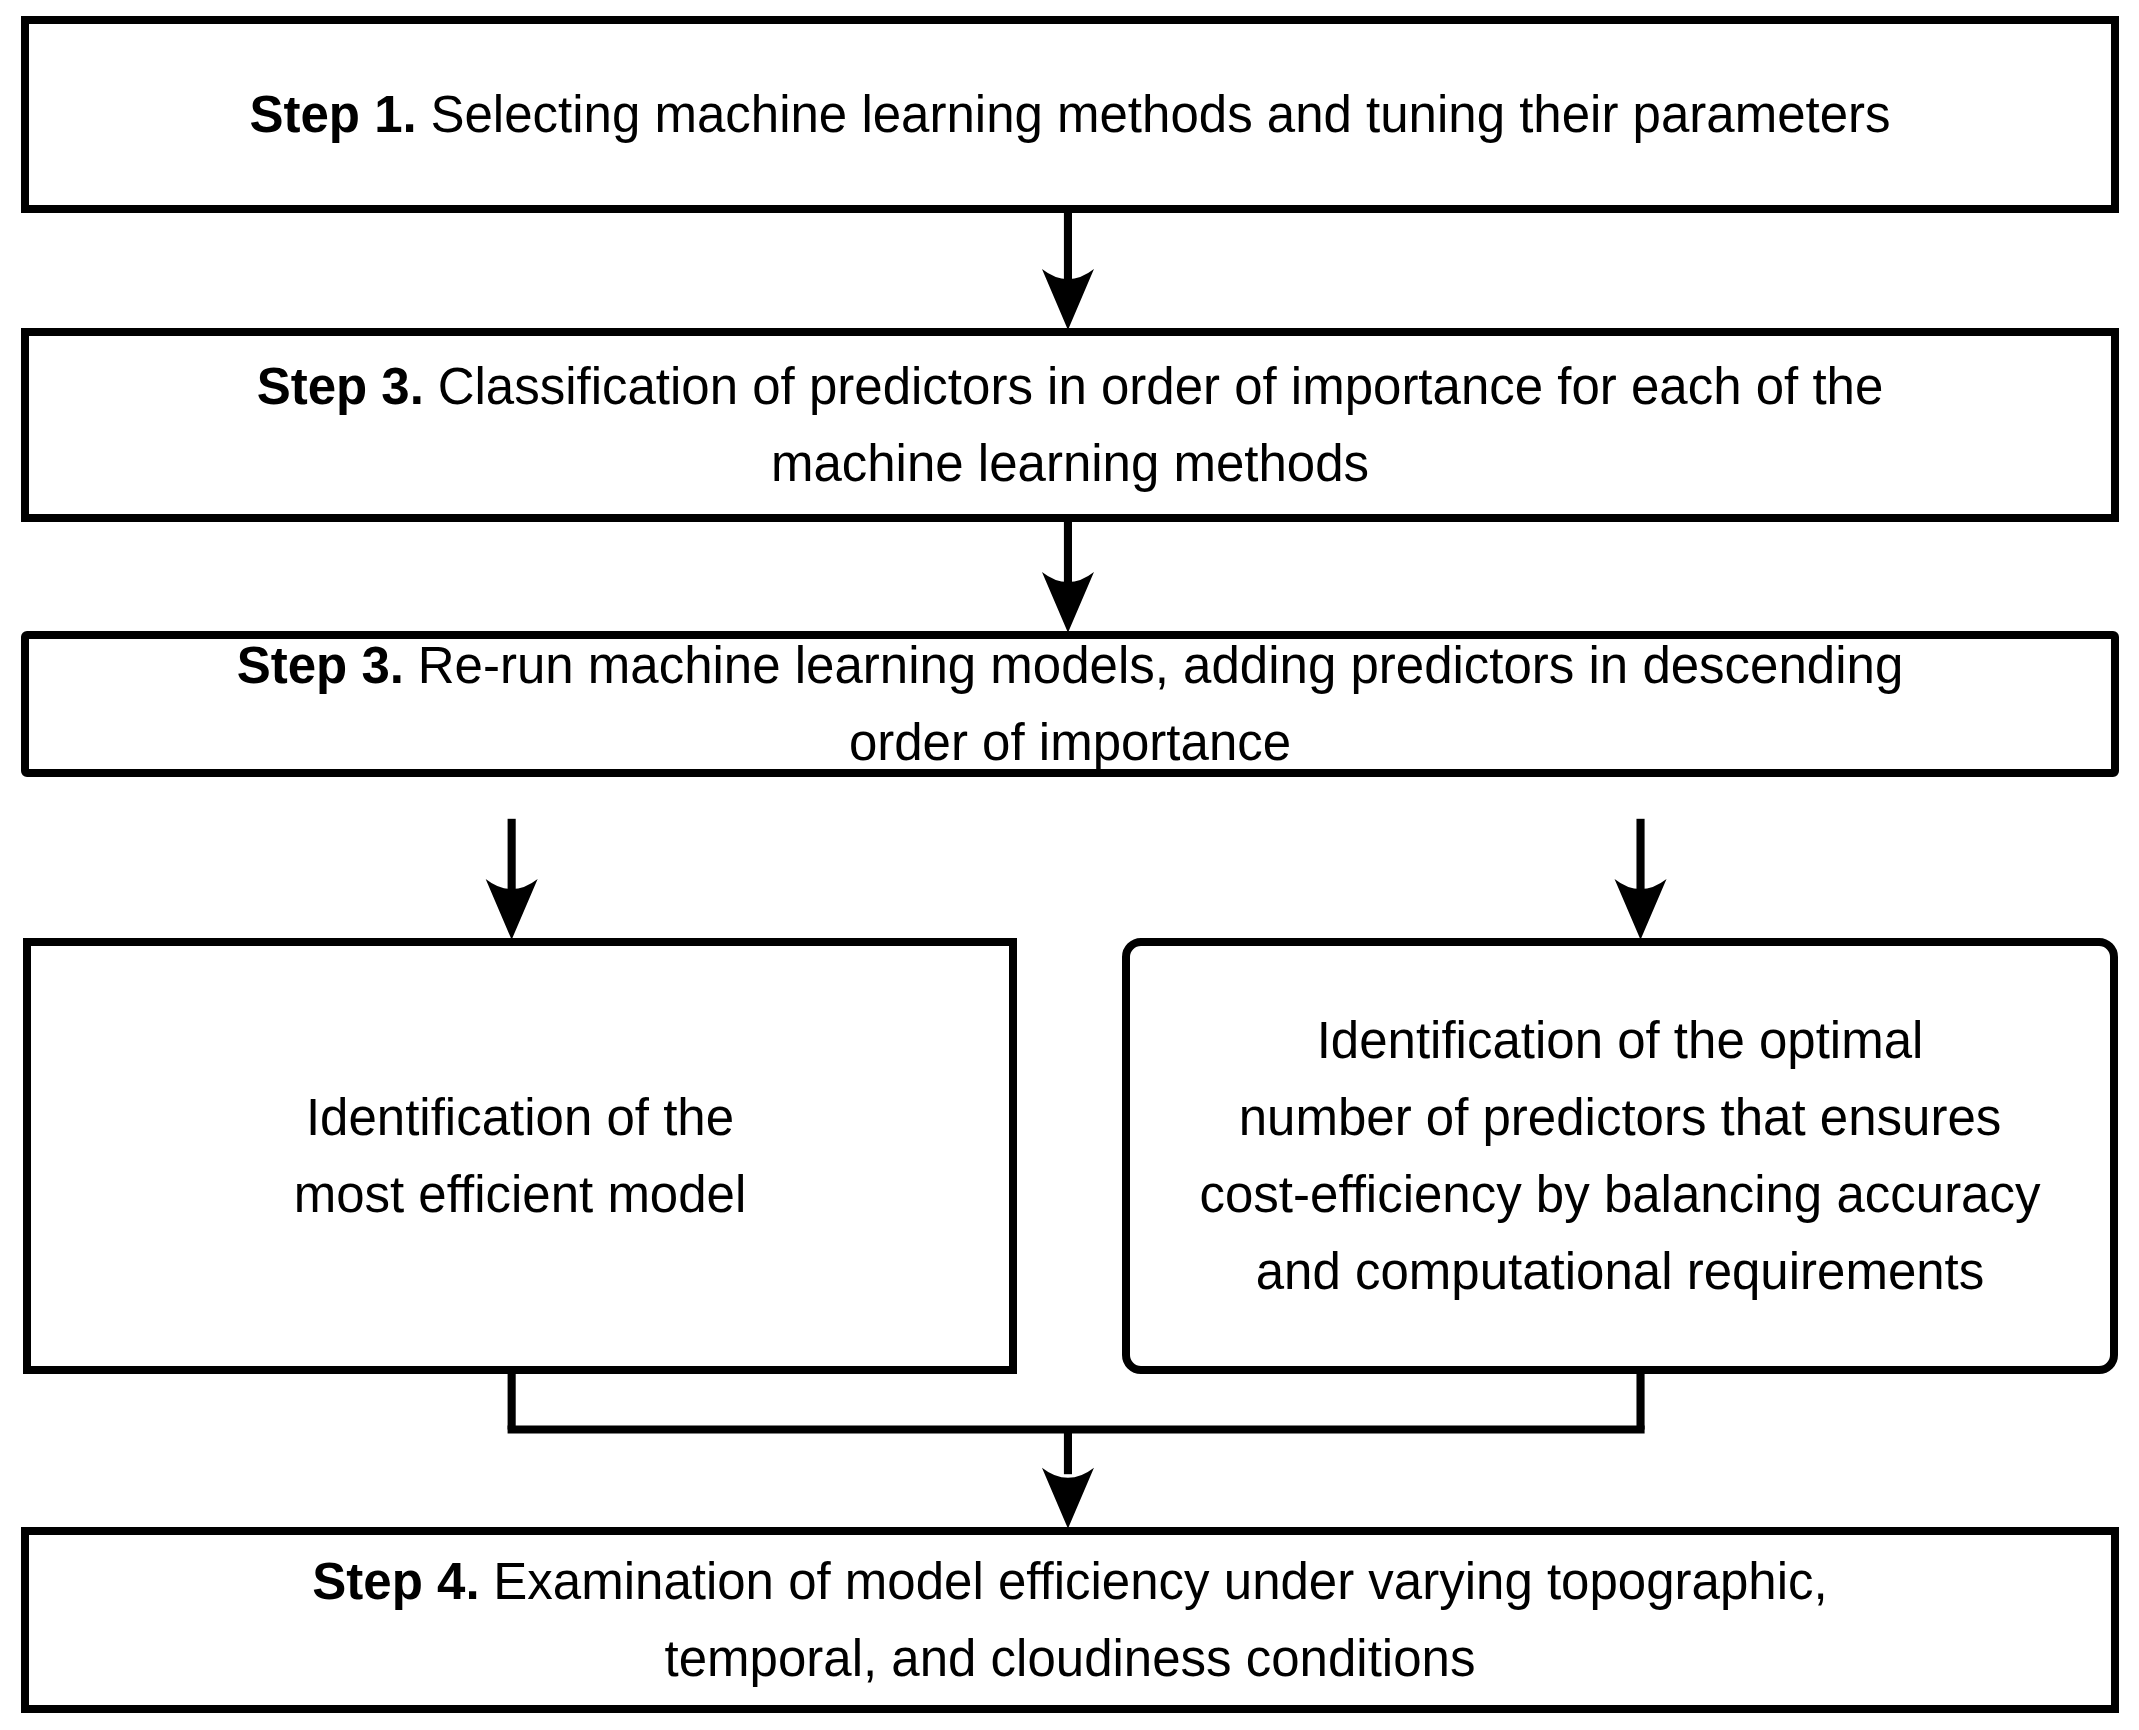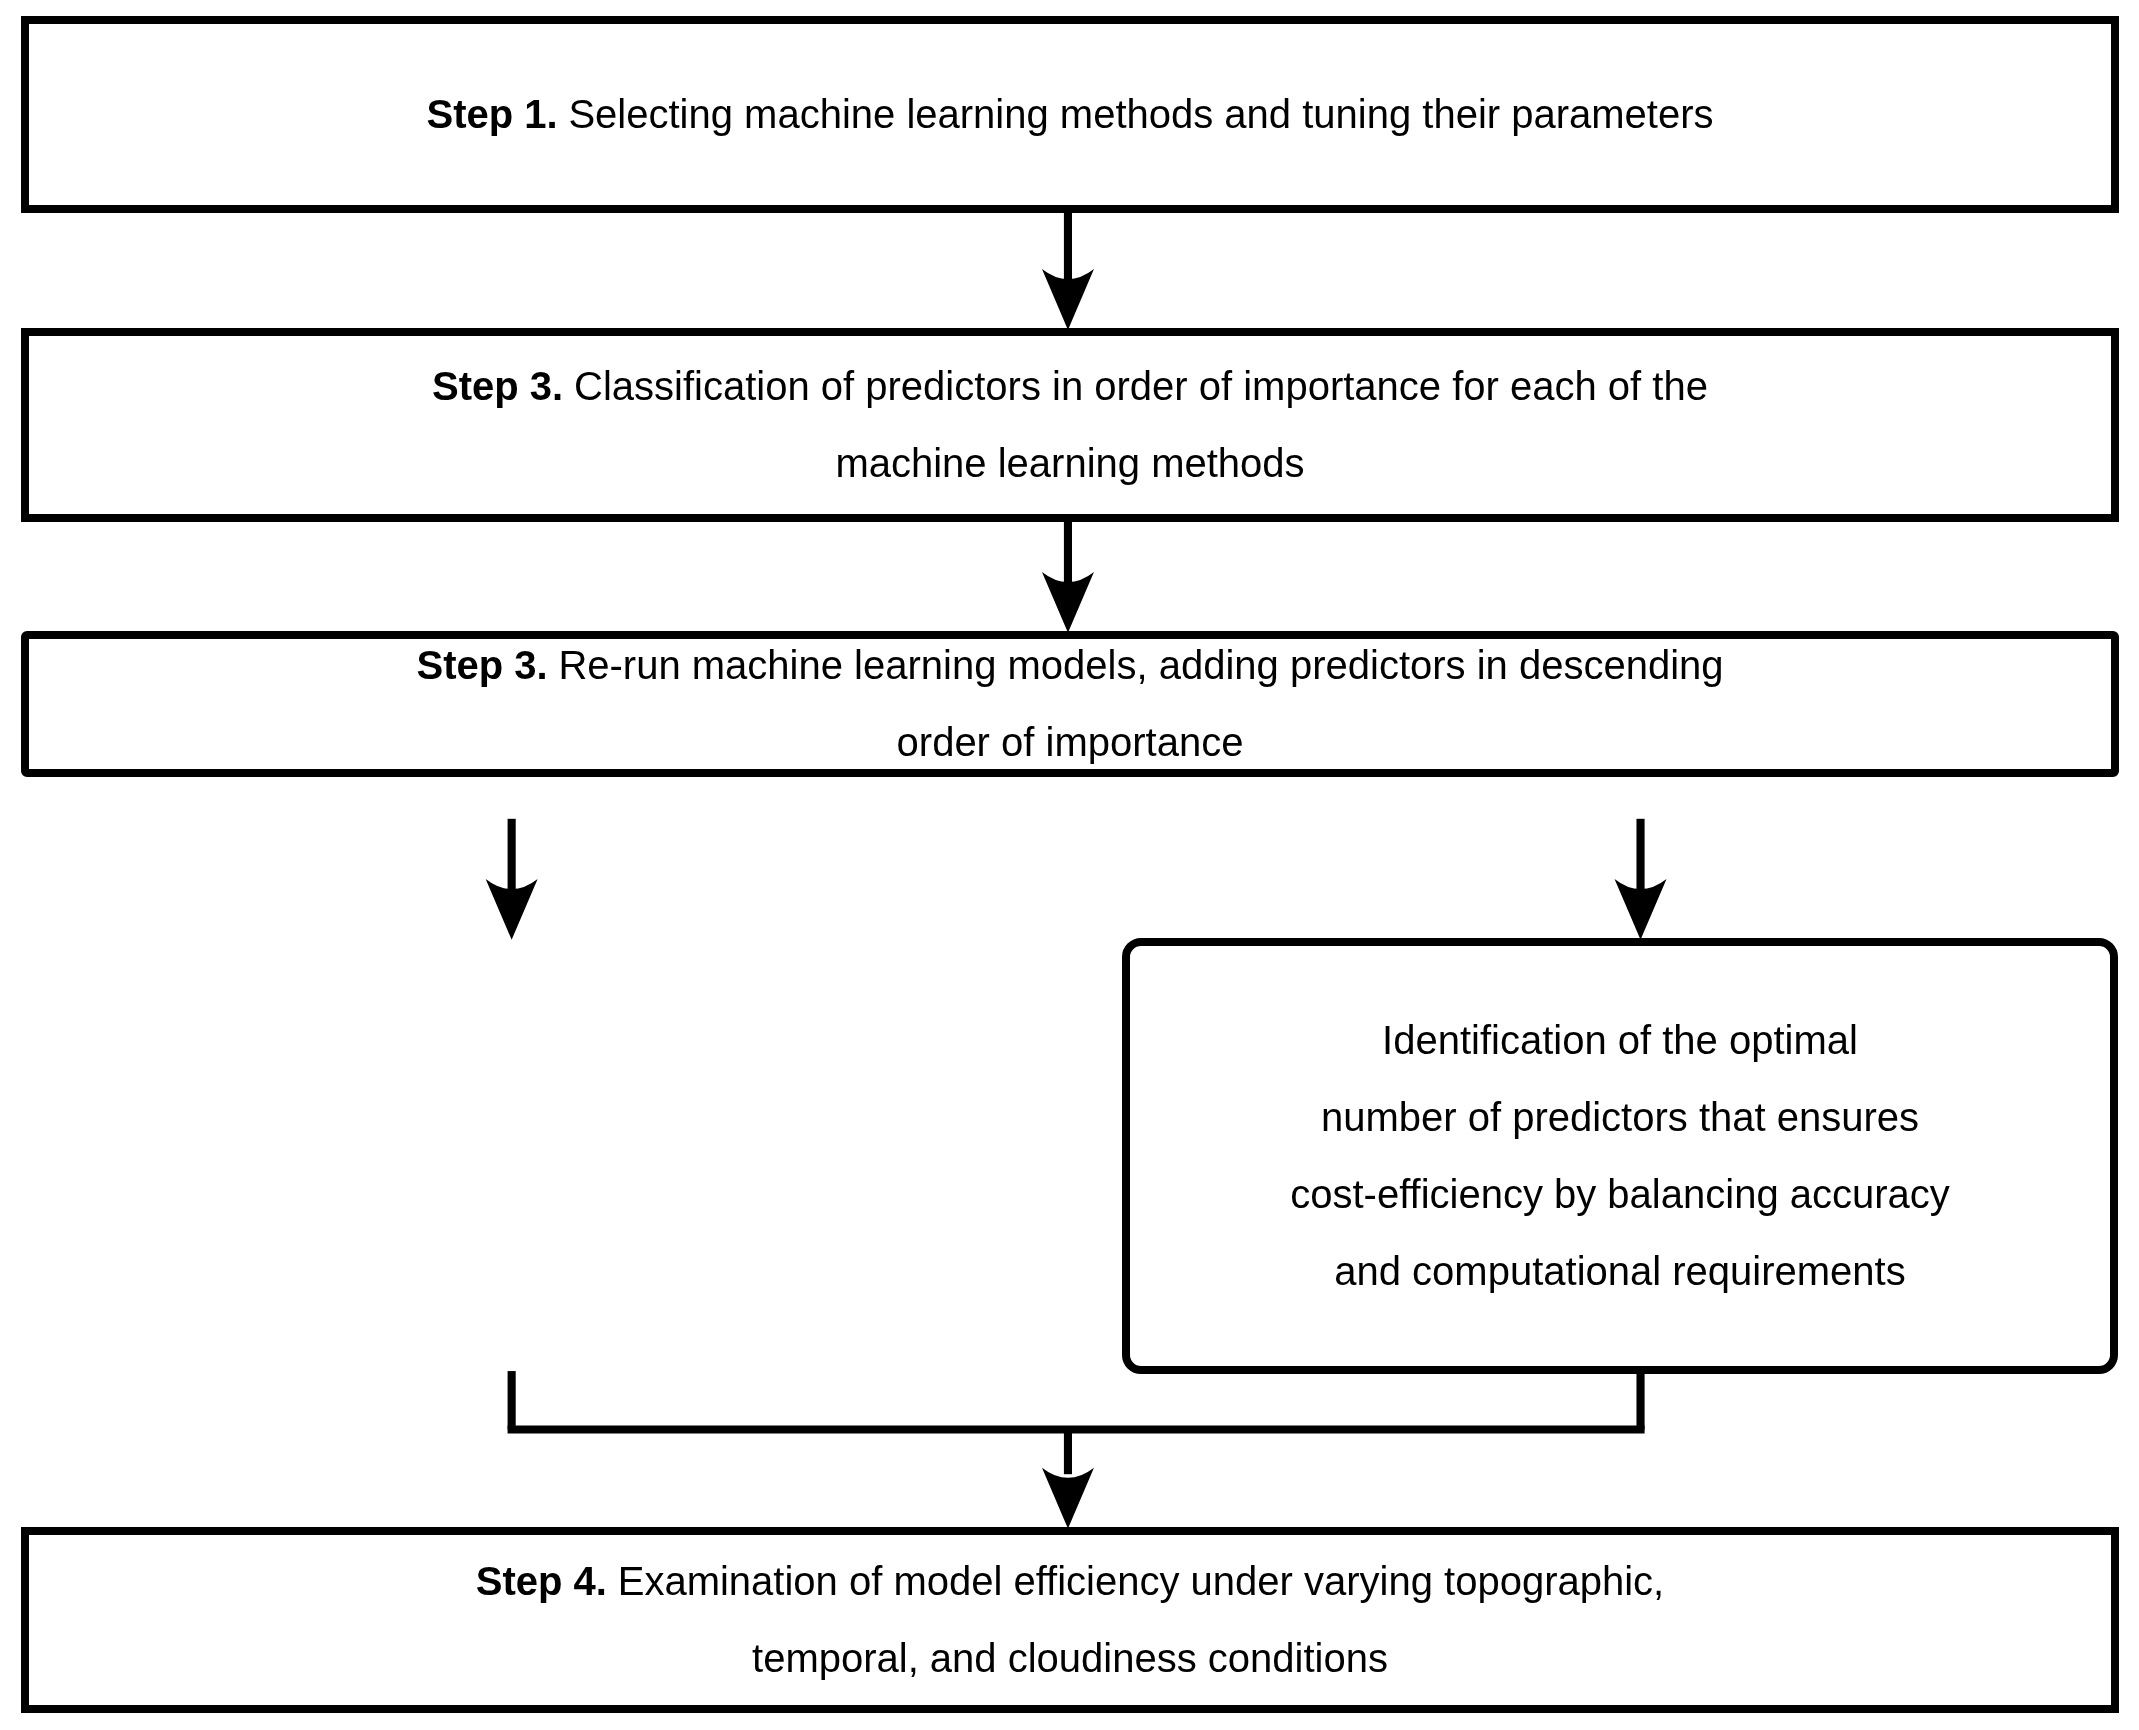--- a/index.html
+++ b/index.html
@@ -29,21 +29,21 @@
     background: #ffffff;
     border: 8px solid #000000;
     display: flex;
     align-items: center;
     justify-content: center;
     text-align: center;
   }
   .box p {
     margin: 0;
     padding: 0 13px;
-    font-size: 40px;
+    font-size: 51px;
     line-height: 77px;
     font-weight: 400;
   }
   .box p b {
     font-weight: 700;
   }
   .box p b:not(:empty) {
     margin-right: 0.27em;
   }
   .box p span {
@@ -112,20 +112,24 @@
   <div class="box" id="box-step2">
     <p><b>Step 3.</b><span>Classification of predictors in order of importance for each of the
 machine learning methods</span></p>
   </div>
 
   <div class="box" id="box-step3">
     <p><b>Step 3.</b><span>Re-run machine learning models, adding predictors in descending
 order of importance</span></p>
   </div>
 
+  <div class="box" id="box-outcome-left">
+    <p><span>Identification of the
+most efficient model</span></p>
+  </div>
 
   <div class="box" id="box-outcome-right">
     <p><span>Identification of the optimal
 number of predictors that ensures
 cost-efficiency by balancing accuracy
 and computational requirements</span></p>
   </div>
 
   <div class="box" id="box-step4">
     <p><b>Step 4.</b><span>Examination of model efficiency under varying topographic,

